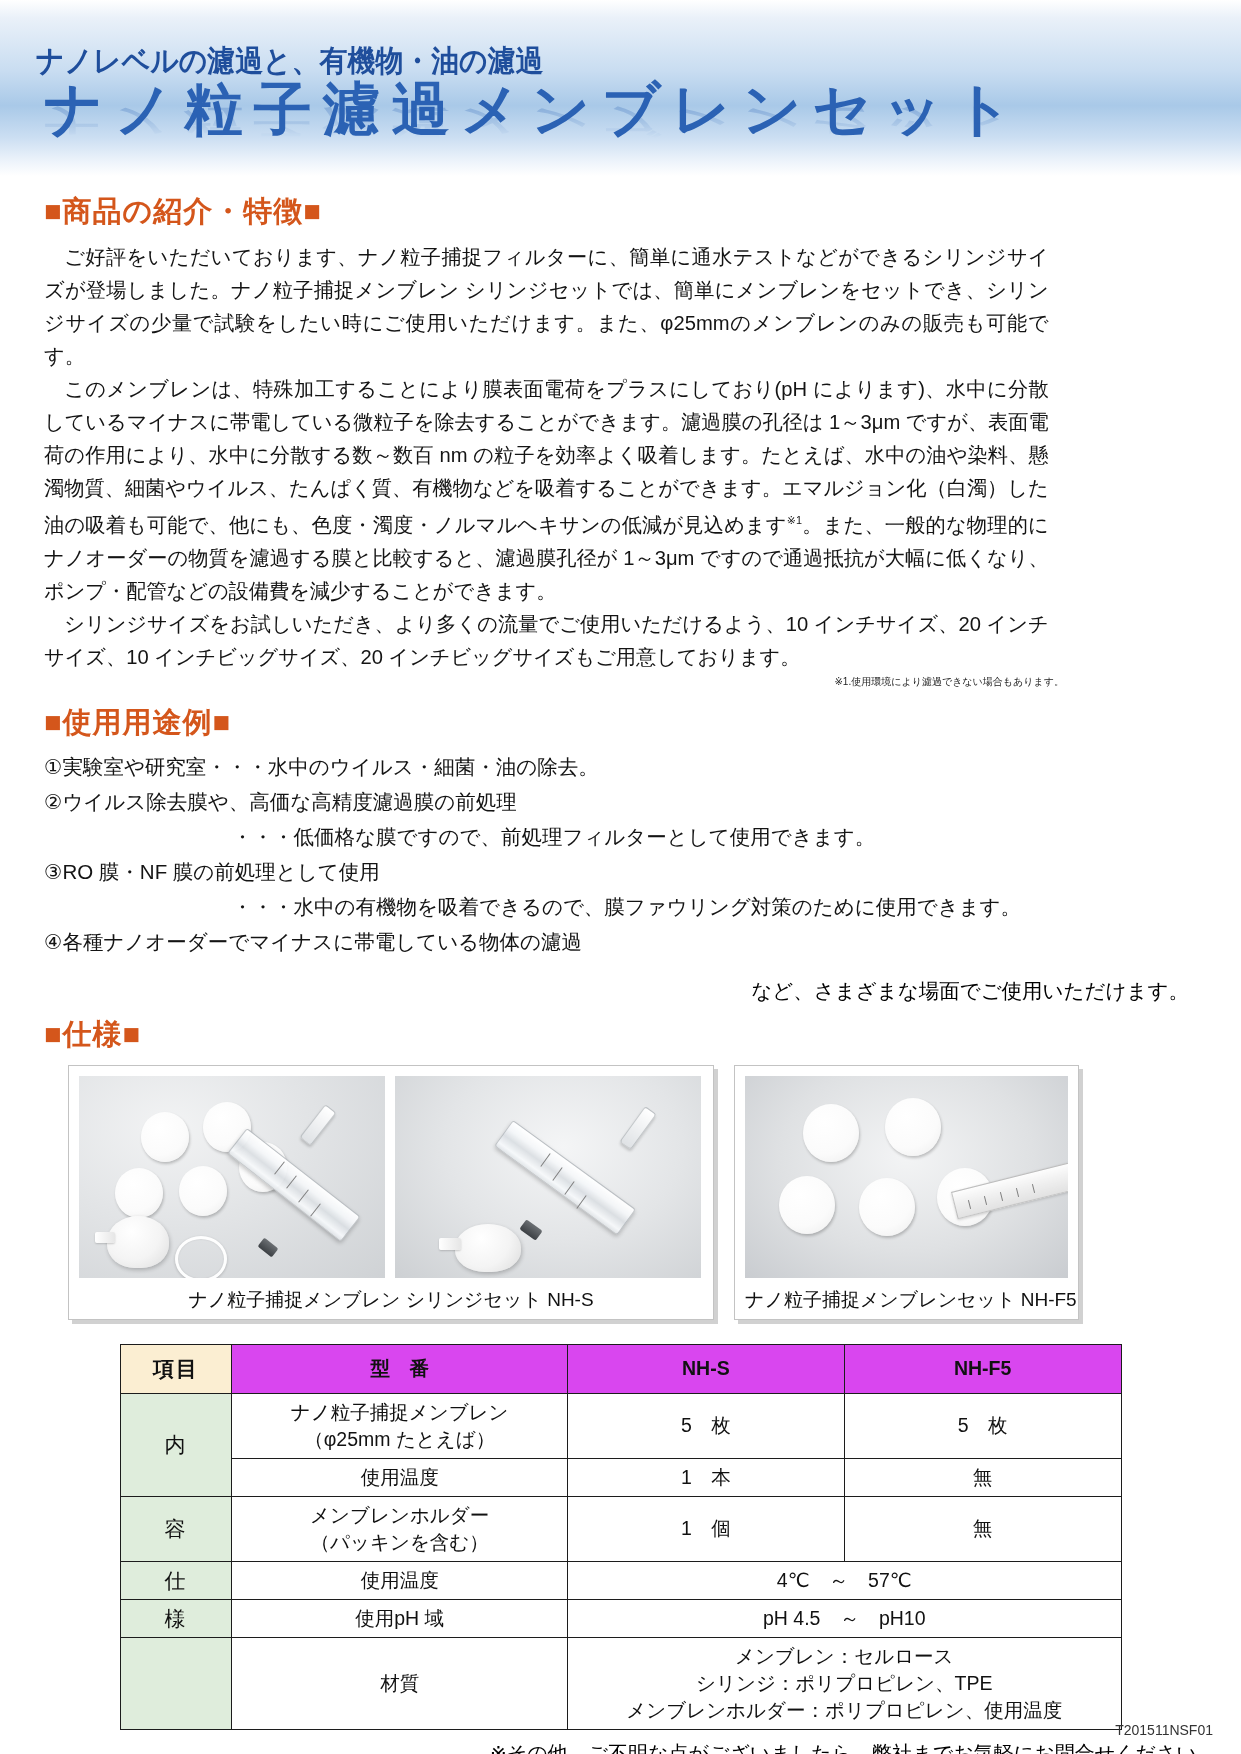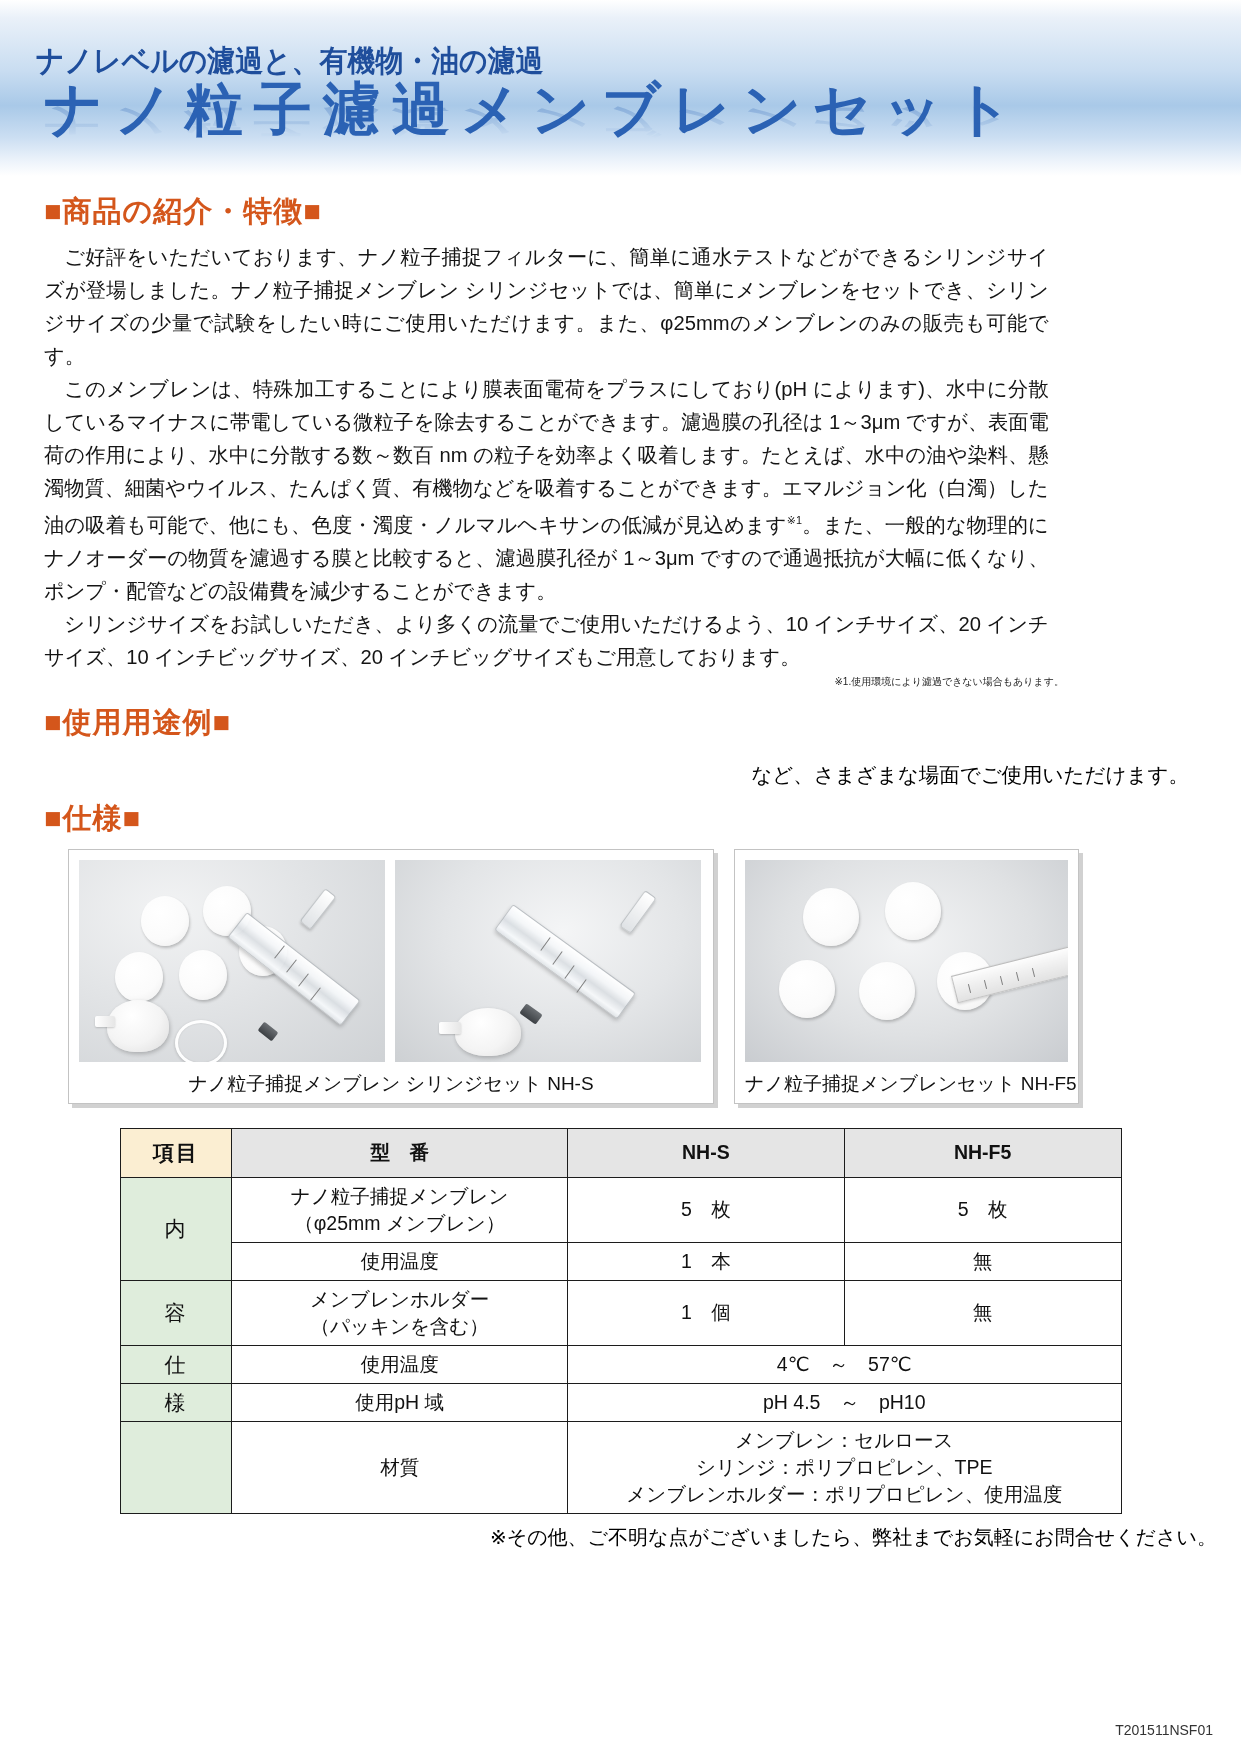--- a/index.html
+++ b/index.html
@@ -252,21 +252,21 @@
   }
   table.spec td, table.spec th {
     border: 1.6px solid #1c1c1c;
     text-align: center;
     vertical-align: middle;
     padding: 5px 4px;
     font-weight: normal;
     line-height: 27px;
   }
   table.spec thead td {
-    background: #e5e5e5;
+    background: #d946ef;
     font-weight: bold;
     height: 38px;
   }
   td.rowhead {
     background: #dfeddc;
     font-weight: bold;
     width: 86px;
     font-size: 21px;
     letter-spacing: 2px;
   }
@@ -308,20 +308,28 @@
       <p><span>このメンブレンは、特殊加工することにより膜表面電荷をプラスにしており(pH によります)、水中に分散しているマイナスに帯電している微粒子を除去することができます。濾過膜の孔径は 1～3μm ですが、表面電荷の作用により、水中に分散する数～数百 nm の粒子を効率よく吸着します。たとえば、水中の油や染料、懸濁物質、細菌やウイルス、たんぱく質、有機物などを吸着することができます。エマルジョン化（白濁）した油の吸着も可能で、他にも、色度・濁度・ノルマルヘキサンの低減が見込めます</span><sup class="fn">※1</sup><span>。また、一般的な物理的にナノオーダーの物質を濾過する膜と比較すると、濾過膜孔径が 1～3μm ですので通過抵抗が大幅に低くなり、ポンプ・配管などの設備費を減少することができます。</span></p>
       <p>シリンジサイズをお試しいただき、より多くの流量でご使用いただけるよう、10 インチサイズ、20 インチサイズ、10 インチビッグサイズ、20 インチビッグサイズもご用意しております。</p>
     </div>
 
     <div class="note-right" style="margin-top:2px; width:1020px;">※1.使用環境により濾過できない場合もあります。</div>
   </div>
 
   <div style="padding:14px 30px 0 44px;">
     <div class="section-head">■使用用途例■</div>
 
+    <div class="usage-list" style="margin-top:6px;">
+      <div>①実験室や研究室・・・水中のウイルス・細菌・油の除去。</div>
+      <div>②ウイルス除去膜や、高価な高精度濾過膜の前処理</div>
+      <div class="usage-indent">・・・低価格な膜ですので、前処理フィルターとして使用できます。</div>
+      <div>③RO 膜・NF 膜の前処理として使用</div>
+      <div class="usage-indent">・・・水中の有機物を吸着できるので、膜ファウリング対策のために使用できます。</div>
+      <div>④各種ナノオーダーでマイナスに帯電している物体の濾過</div>
+    </div>
 
     <div class="usage-closing" style="margin-top:18px;">など、さまざまな場面でご使用いただけます。</div>
   </div>
 
   <div style="padding:10px 30px 0 44px;">
     <div class="section-head">■仕様■</div>
 
     <div class="photo-row" style="margin-top:10px;">
 
       <div class="photo-card wide">
@@ -394,21 +402,21 @@
           <td class="itemcol">型　番</td>
           <td class="valcol">NH-S</td>
           <td class="valcol">NH-F5</td>
         </tr>
       </thead>
       <tbody>
         <tr>
           <td class="rowhead" rowspan="2">内</td>
           <td class="itemcol two-line">
             <div>ナノ粒子捕捉メンブレン</div>
-            <div>（φ25mm メンブレン）</div>
+            <div>（φ25mm たとえば）</div>
           </td>
           <td class="valcol">5　枚</td>
           <td class="valcol">5　枚</td>
         </tr>
         <tr>
           <td class="itemcol">使用温度</td>
           <td class="valcol">1　本</td>
           <td class="valcol">無</td>
         </tr>
         <tr>

